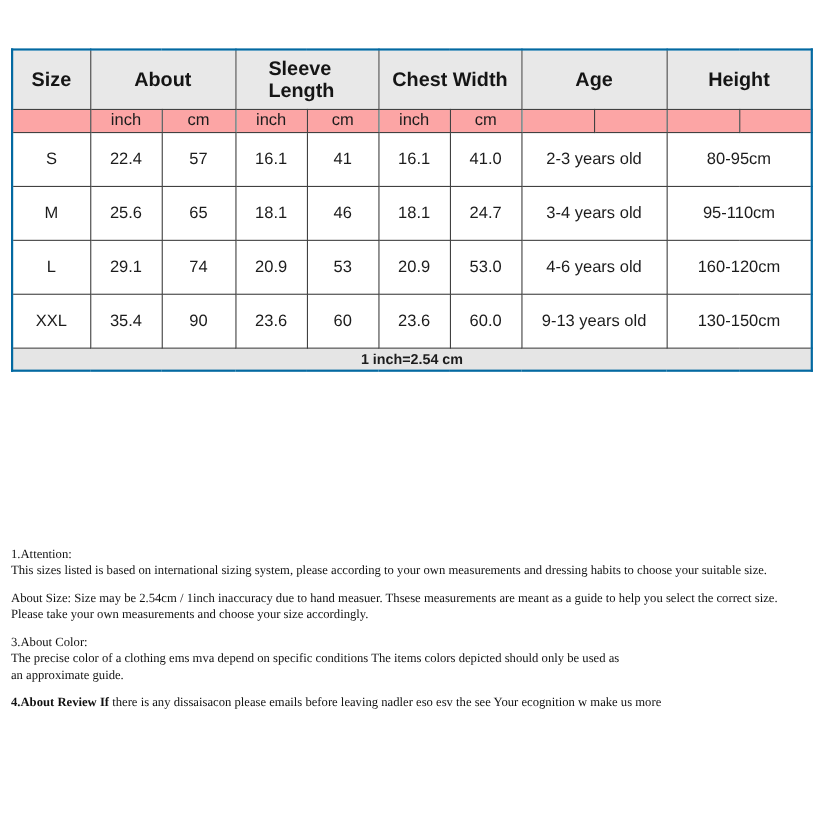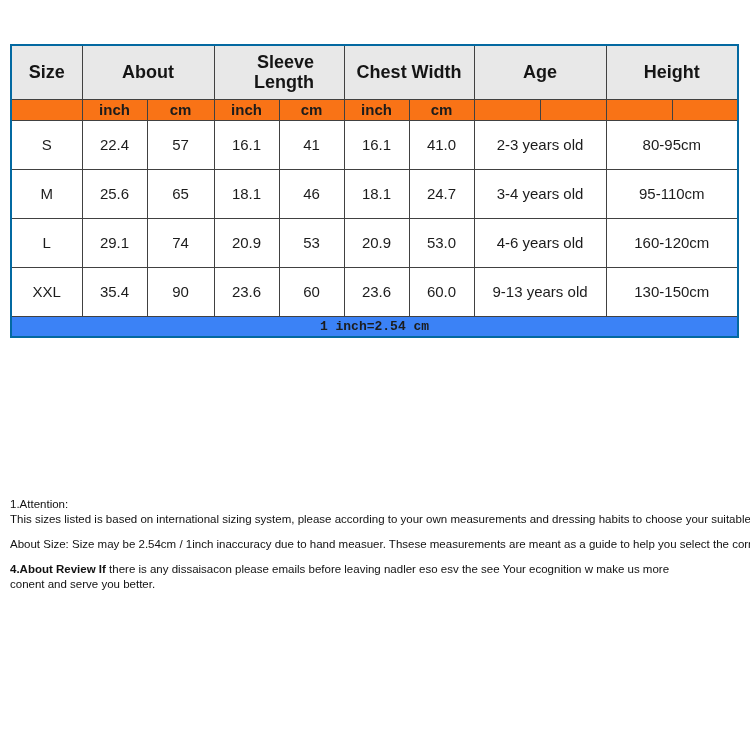--- a/index.html
+++ b/index.html
@@ -33,52 +33,52 @@
     height: 54px;
     background: #e8e8e8;
     font-size: 18px;
     font-weight: bold;
     color: #151515;
     line-height: 1.15;
   }
   tr.head th .narrow {
     display: inline-block;
     width: 70px;
-    text-align: right;
+    text-align: left;
   }
   tr.sub td {
     height: 21px;
-    background: #f97316;
+    background: #fca5a5;
     font-size: 15px;
-    font-weight: bold;
+    font-weight: normal;
     color: #1c1c1c;
   }
   tr.data td {
     height: 49px;
     font-size: 15px;
     background: #ffffff;
   }
   tr.foot1 td, tr.foot2 td {
-    font-family: Liberation Mono, monospace;
+    font-family: Liberation Sans, sans-serif;
     font-weight: bold;
     font-size: 13px;
-    background: #3b82f6;
+    background: #e5e5e5;
   }
   tr.foot1 td { height: 21px; }
   tr.foot2 td { height: 27px; }
   
   .notes {
     position: absolute;
     left: 10px; top: 497px;
     width: 738px;
     font-size: 11.5px;
     line-height: 15px;
     color: #111111;
   }
-  .note-section { margin-bottom: 10px; }
+  .note-section { margin-bottom: 10px; font-family: Liberation Serif, serif; }
   .note-line { white-space: nowrap; }
   .inline-heading { font-weight: bold; text-align: center; }
 </style>
 </head>
 <body>
 
 <div class="chart-wrap">
   <table class="size-chart">
     <colgroup>
       <col style="width:71px">
@@ -168,18 +168,23 @@
     </table>
 </div>
 
 <div class="notes">
   <div class="note-section">
     <div class="note-line">1.Attention:</div>
     <div class="note-line">This sizes listed is based on international sizing system, please according to your own measurements and dressing habits to choose your suitable size.</div>
   </div>
   <div class="note-section">
     <div class="note-line">About Size: Size may be 2.54cm / 1inch inaccuracy due to hand measuer. Thsese measurements are meant as a guide to help you select the correct size.</div>
+    <div class="note-line">Please take your own measurements and choose your size accordingly.</div>
+  </div>
+  <div class="note-section">
+    <div class="note-line">3.About Color:</div>
+    <div class="note-line">The precise color of a clothing ems mva depend on specific conditions The items colors depicted should only be used as</div>
+    <div class="note-line">an approximate guide.</div>
   </div>
   <div class="note-section">
     <div class="note-line"><span class="inline-heading">4.About Review If</span> <span>there is any dissaisacon please emails before leaving nadler eso esv the see Your ecognition w make us more</span></div>
-    <div class="note-line">conent and serve you better.</div>
   </div>
 </div>
 
 </body></html>

